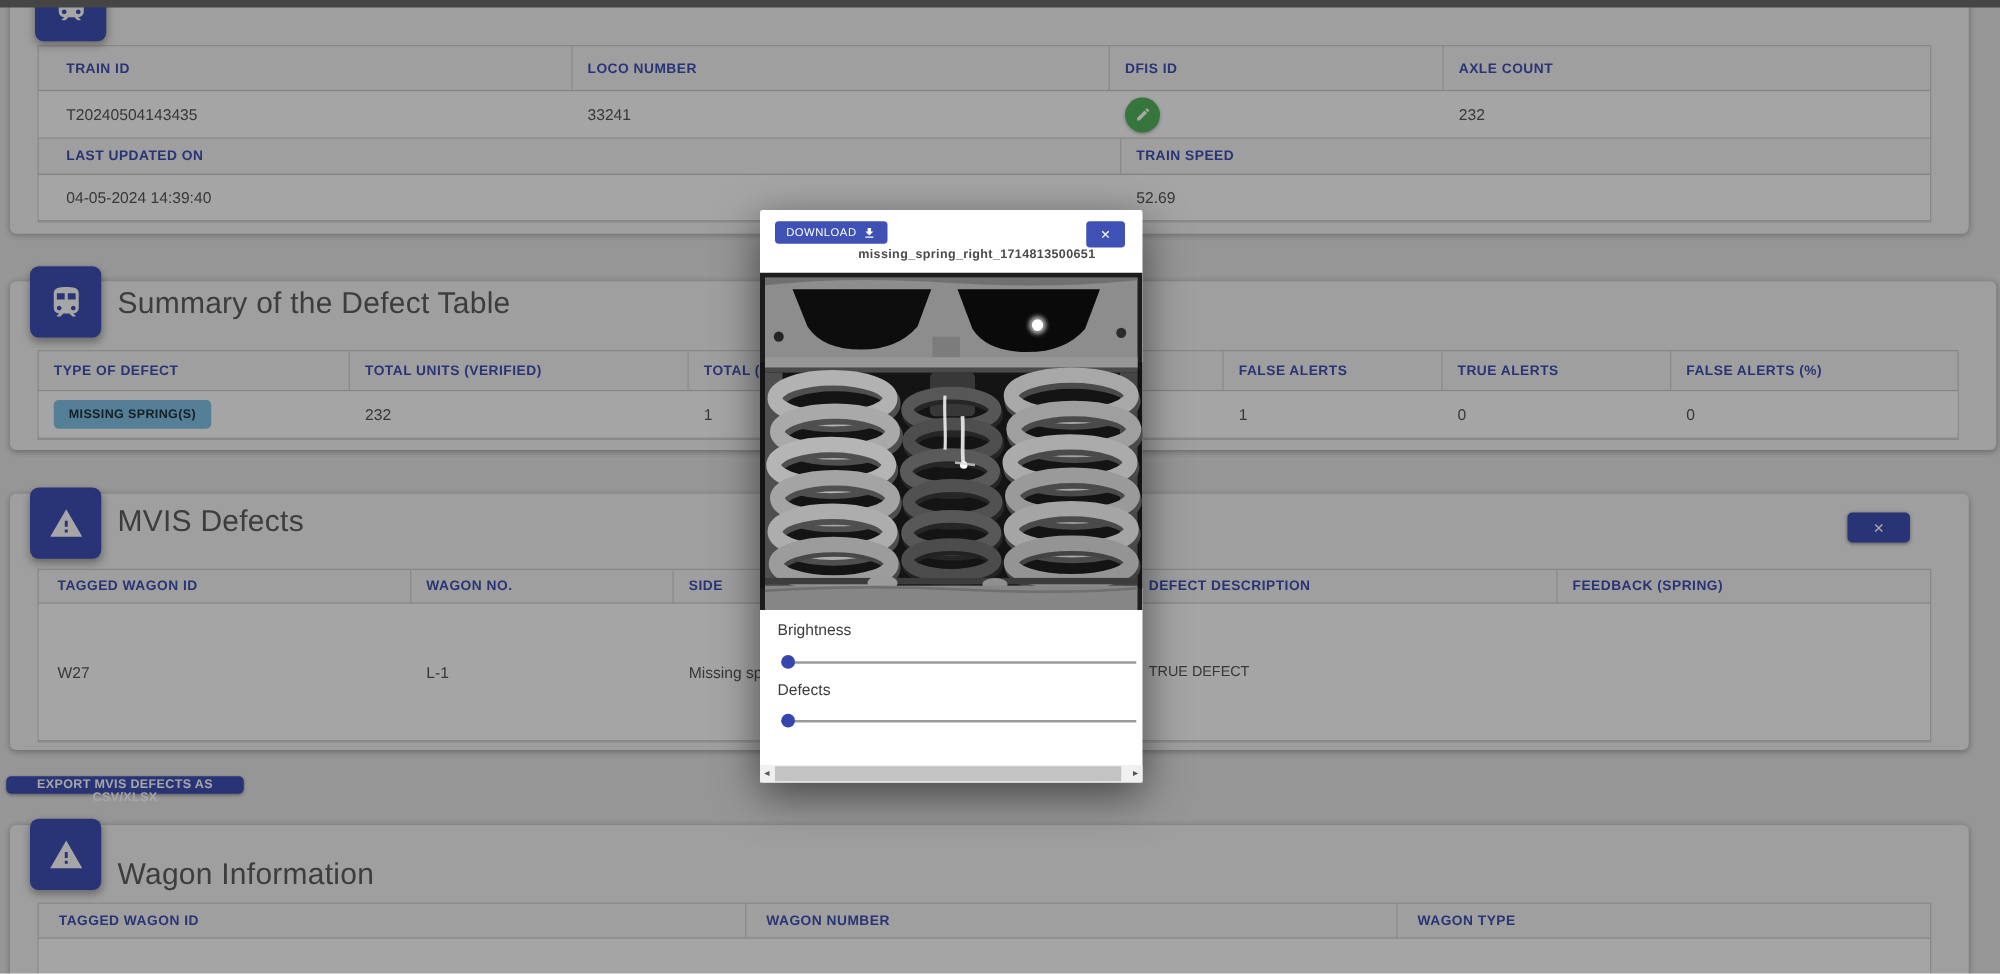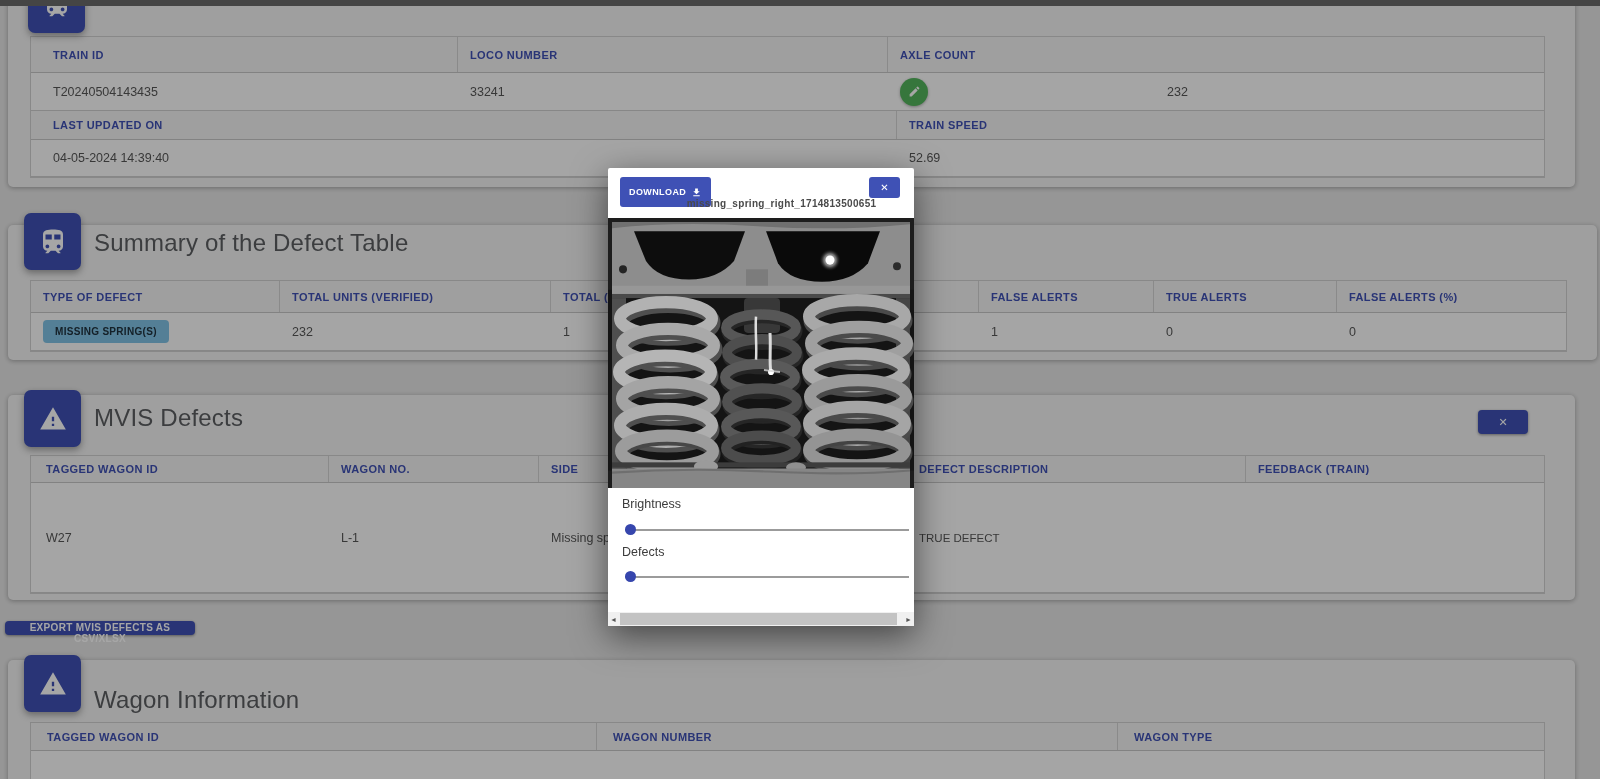--- a/index.html
+++ b/index.html
@@ -43,22 +43,22 @@
 
   .close-btn{position:absolute;width:50px;height:24px;background:#3f51b5;border:none;border-radius:4px;
          color:#fff;font-size:11px;cursor:pointer;display:flex;align-items:center;justify-content:center;box-shadow:0 1px 3px rgba(0,0,0,.4);}
   .export-btn{position:absolute;left:5px;top:621px;width:190px;height:14px;background:#3f51b5;border:none;
          border-radius:4px;color:#fff;font-size:10px;font-weight:bold;letter-spacing:.3px;cursor:pointer;z-index:1;box-shadow:0 1px 3px rgba(0,0,0,.4);}
 
   
   .backdrop{position:absolute;inset:0;background:rgba(0,0,0,.35);z-index:50;}
   .modal{position:absolute;left:608px;top:168px;width:306px;height:458px;background:#fff;z-index:100;
          border-radius:2px;box-shadow:0 10px 35px rgba(0,0,0,.55);}
-  .dl-btn{position:absolute;left:12px;top:9px;height:30px;background:#3f51b5;border:none;border-radius:3px;
-         color:#fff;font-size:9px;font-weight:bold;letter-spacing:.4px;display:flex;align-items:center;gap:5px;
+  .dl-btn{position:absolute;left:12px;top:9px;height:18px;background:#3f51b5;border:none;border-radius:3px;
+         color:#fff;font-size:9px;font-weight:normal;letter-spacing:.4px;display:flex;align-items:center;gap:5px;
          padding:0 9px;cursor:pointer;font-family:"Liberation Sans",sans-serif;text-align:center;}
   .modal-close{position:absolute;right:14px;top:9px;width:31px;height:21px;background:#3f51b5;border:none;
          border-radius:3px;color:#fff;font-size:10px;cursor:pointer;display:flex;align-items:center;justify-content:center;}
   .modal-title{position:absolute;top:30px;left:0;right:0;text-align:center;font-size:10px;font-weight:bold;
          color:#4a4a4a;letter-spacing:.3px;padding-left:41px;}
   .modal-img{position:absolute;top:50px;left:0;width:306px;height:270px;}
   .slider-label{position:absolute;left:14px;font-size:12.5px;color:#3c3c3c;}
   .slider{position:absolute;left:17px;right:5px;height:2px;background:#9b9b9b;cursor:pointer;}
   .slider-thumb{position:absolute;left:0;top:-5px;width:11px;height:11px;border-radius:50%;background:#3646ad;cursor:pointer;}
   .hscroll{position:absolute;left:0;right:0;top:444px;height:14px;background:#f0f0f0;}
@@ -75,20 +75,21 @@
     <div class="card-icon" style="left:20px;top:38px;">
       <svg width="30" height="30" viewBox="0 0 24 24">
           <path fill="#fff" d="M12 2c-4 0-8 .5-8 4v9.5C4 17.43 5.57 19 7.5 19L6 20.5v.5h2.23l2-2H14l2 2H18v-.5L16.5 19c1.93 0 3.5-1.57 3.5-3.5V6c0-3.5-3.58-4-8-4zM7.5 17c-.83 0-1.5-.67-1.5-1.5S6.67 14 7.5 14s1.5.67 1.5 1.5S8.33 17 7.5 17zm3.5-7H6V6h5v4zm2 0V6h5v4h-5zm3.5 7c-.83 0-1.5-.67-1.5-1.5s.67-1.5 1.5-1.5 1.5.67 1.5 1.5-.67 1.5-1.5 1.5z"></path>
         </svg>
     </div>
     <h2 class="card-title" style="top:40px;">Train Information</h2>
     <div class="tbl tbl-train" style="top:98px;">
       <div class="trow thead grid-train h36">
         <div class="th">TRAIN ID</div>
         <div class="th">LOCO NUMBER</div>
+        <div class="th">DFIS ID</div>
         <div class="th">AXLE COUNT</div>
       </div>
       <div class="trow tdata grid-train h38">
         <div class="td">T20240504143435</div>
         <div class="td">33241</div>
         <div class="td">
           <span class="edit-circle">
             <svg width="13" height="13" viewBox="0 0 24 24">
                 <path fill="#fff" d="M3 17.25V21h3.75L17.81 9.94l-3.75-3.75L3 17.25zM20.71 7.04a.996.996 0 0 0 0-1.41l-2.34-2.34a.996.996 0 0 0-1.41 0l-1.83 1.83 3.75 3.75 1.83-1.83z"></path>
               </svg>
@@ -145,21 +146,21 @@
     <h2 class="card-title" style="top:8px;">MVIS Defects</h2>
     <button class="close-btn" style="right:47px;top:15px;">
         <span>✕</span>
       </button>
     <div class="tbl tbl-mvis" style="top:60px;">
       <div class="trow thead grid-mvis h27">
         <div class="th">TAGGED WAGON ID</div>
         <div class="th">WAGON NO.</div>
         <div class="th">SIDE</div>
         <div class="th">DEFECT DESCRIPTION</div>
-        <div class="th">FEEDBACK (TRAIN)</div>
+        <div class="th">FEEDBACK (SPRING)</div>
       </div>
       <div class="trow tdata grid-mvis h110">
         <div class="td">W27</div>
         <div class="td">L-1</div>
         <div class="td">Missing spring(s)</div>
         <div class="td" style="font-size:11.5px;">TRUE DEFECT</div>
       </div>
     </div>
   </section>
 

